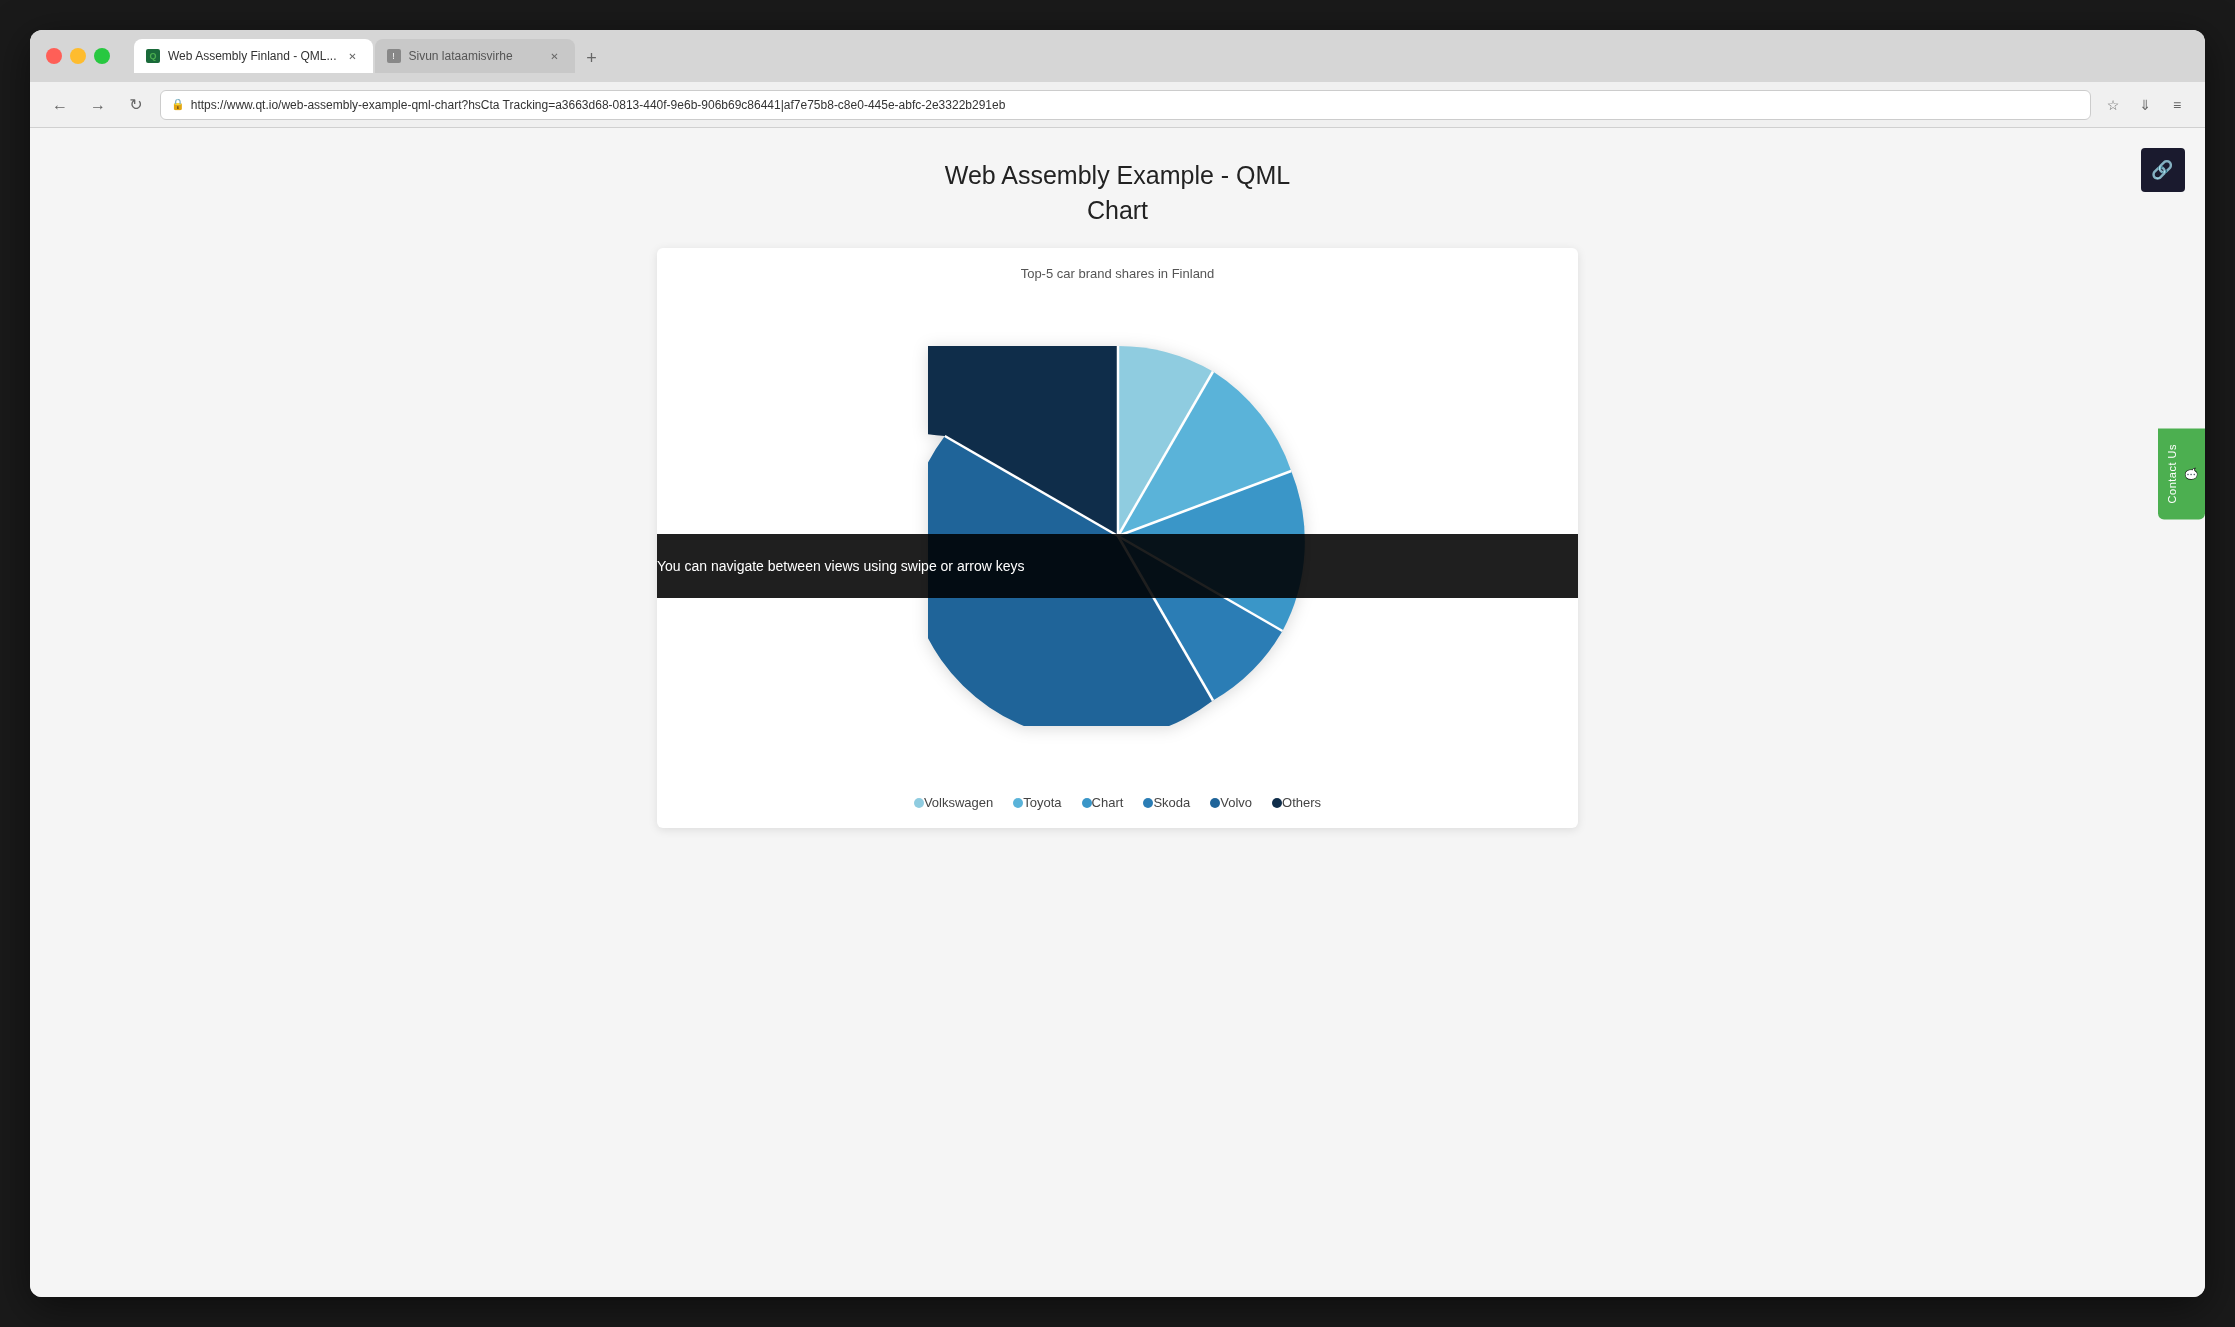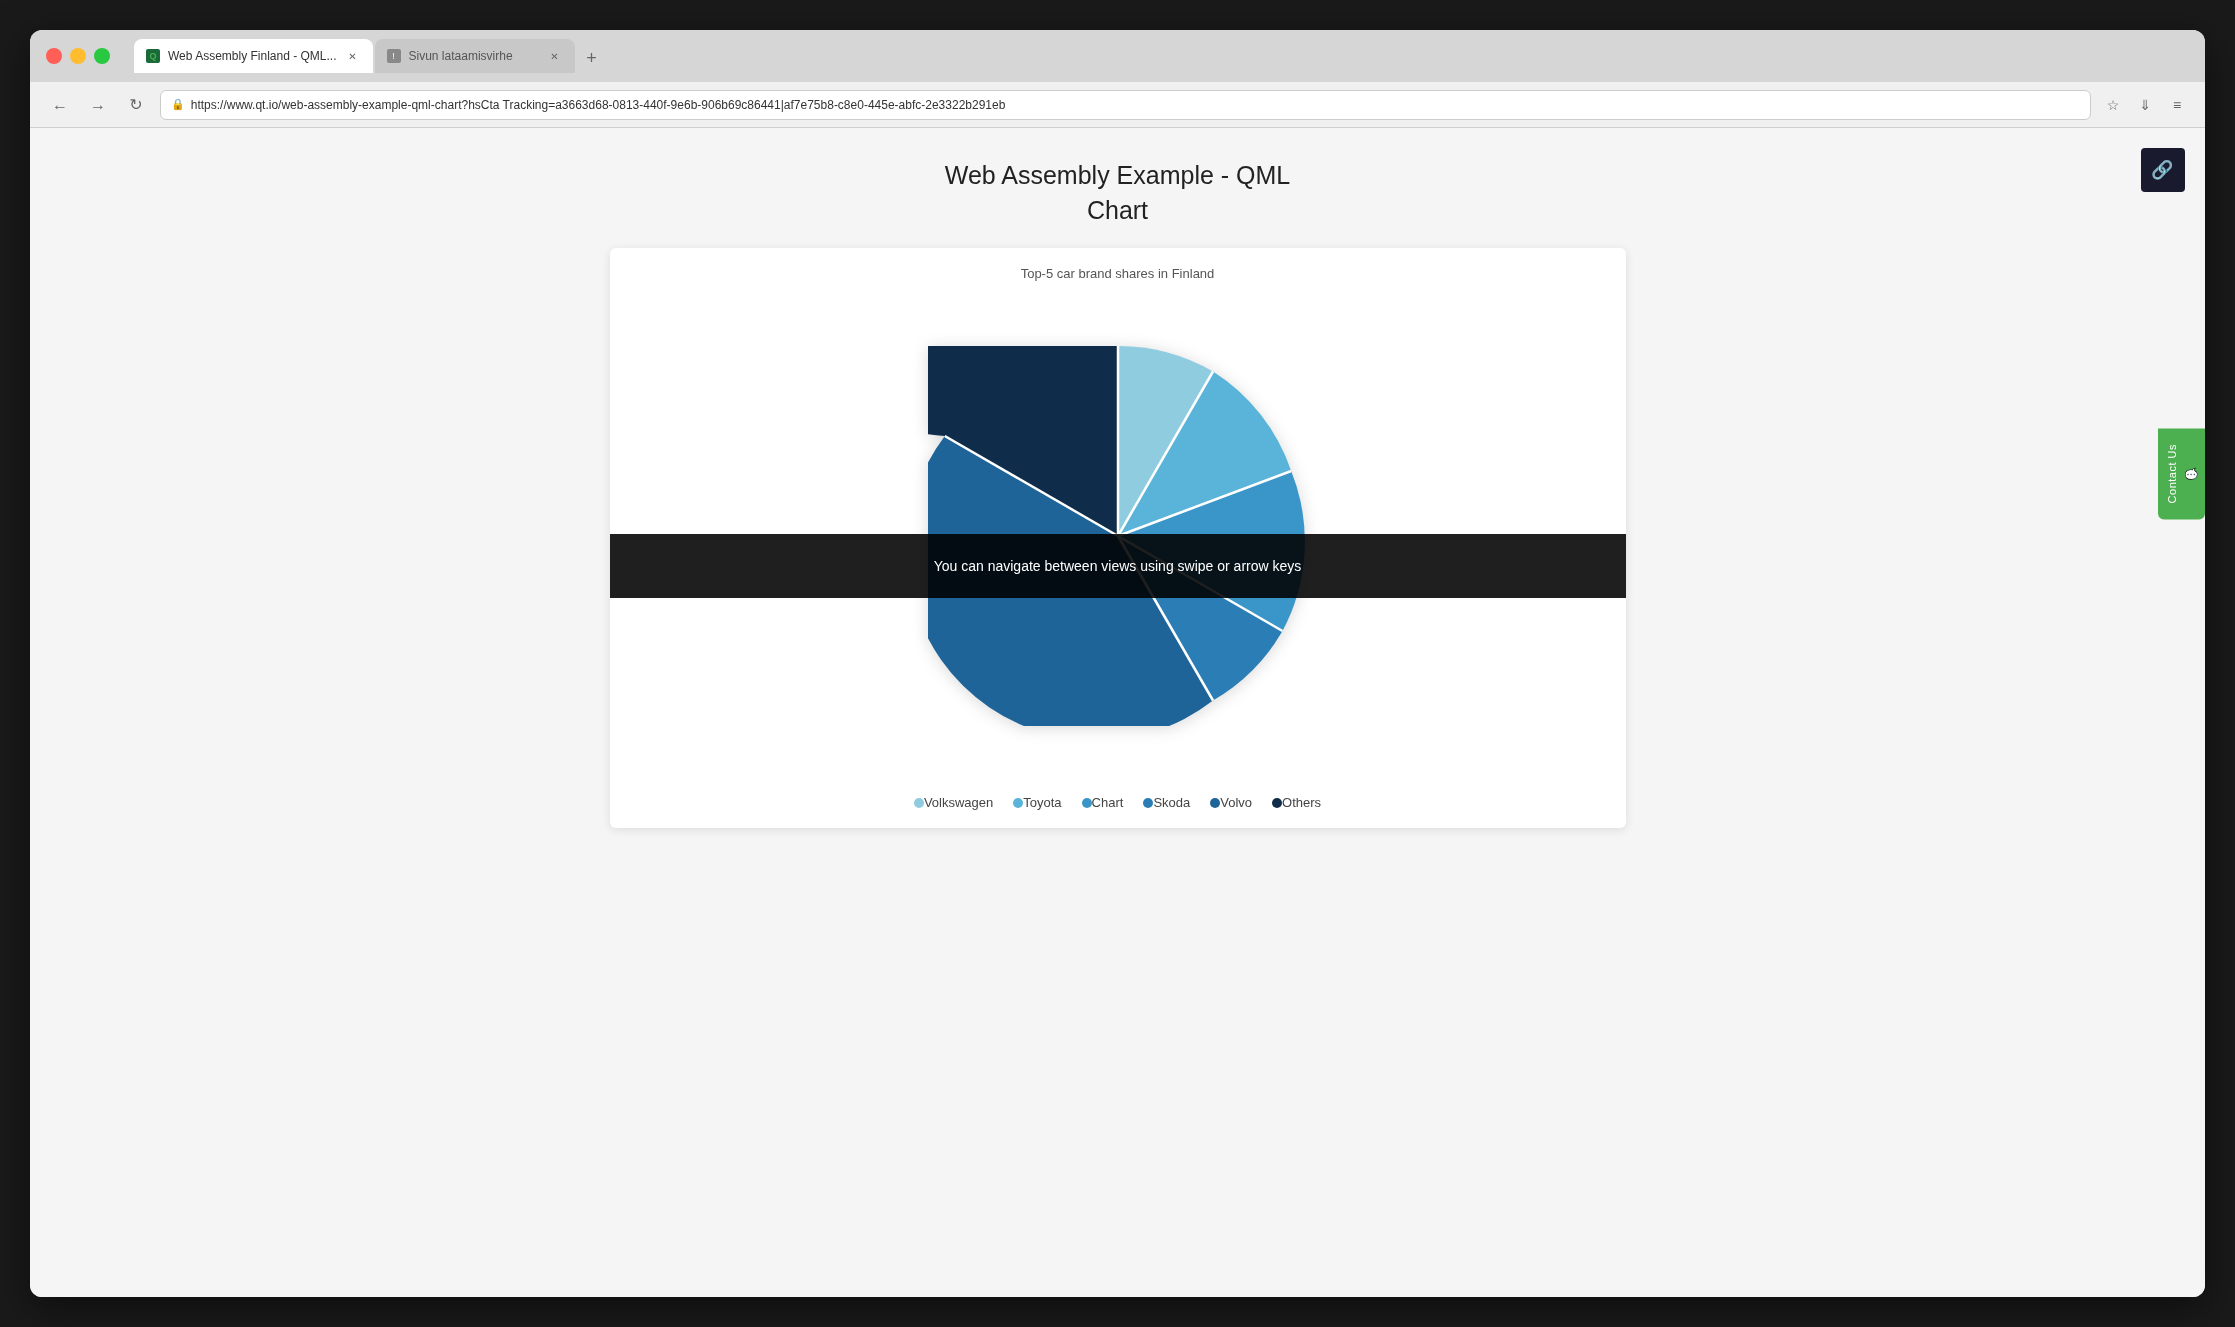--- a/index.html
+++ b/index.html
@@ -225,21 +225,21 @@
     .qt-logo-inner {
       color: #4CAF50;
       font-size: 18px;
       font-weight: bold;
     }
 
     
     .chart-container {
       background: #ffffff;
       border-radius: 6px;
-      width: 1016px;
+      width: 921px;
       height: 580px;
       display: flex;
       flex-direction: column;
       align-items: center;
       position: relative;
       box-shadow: 0 2px 10px rgba(0,0,0,0.1);
       overflow: hidden;
     }
 
     .chart-subtitle {
@@ -258,21 +258,21 @@
       position: relative;
     }
 
     
     .nav-hint {
       position: absolute;
       left: 0;
       right: 0;
       background: rgba(0,0,0,0.88);
       color: #fff;
-      text-align: center;
+      text-align: left;
       font-size: 14px;
       padding: 24px 0;
       z-index: 10;
       top: 50%;
       transform: translateY(-50%);
       margin-top: 30px;
     }
 
     
     .chart-legend {

